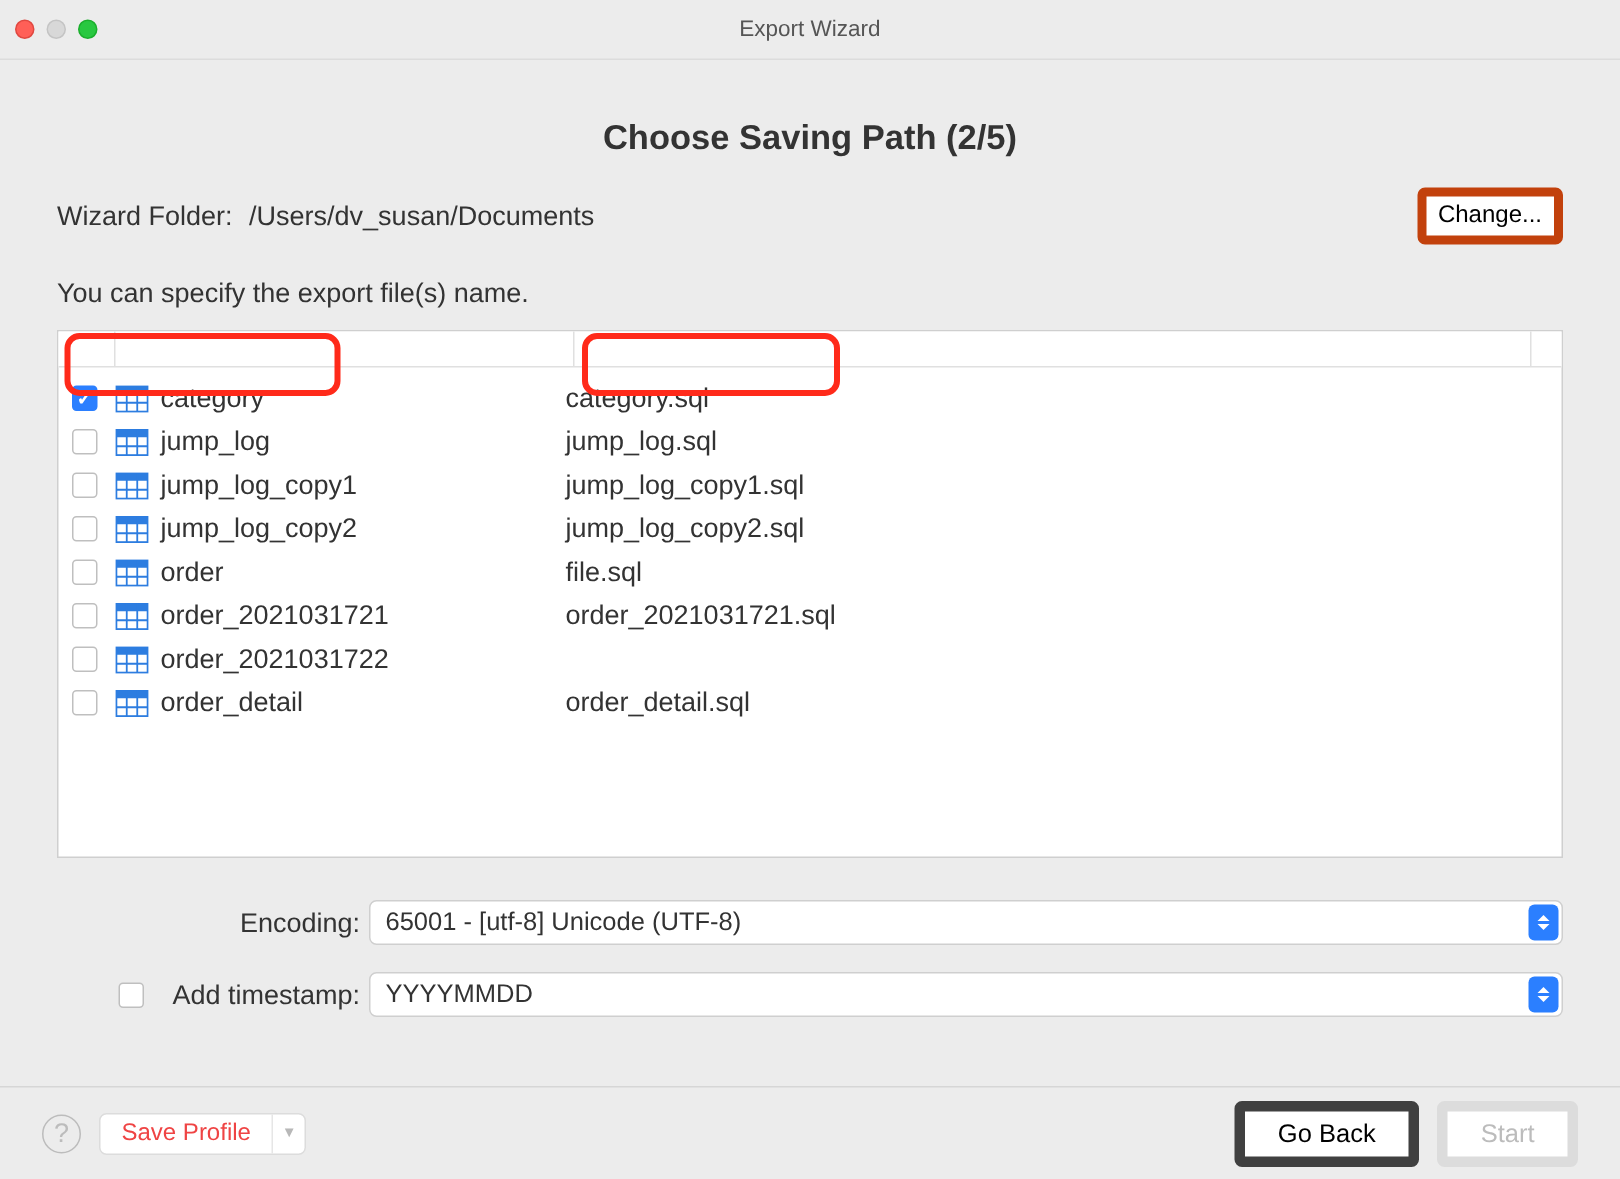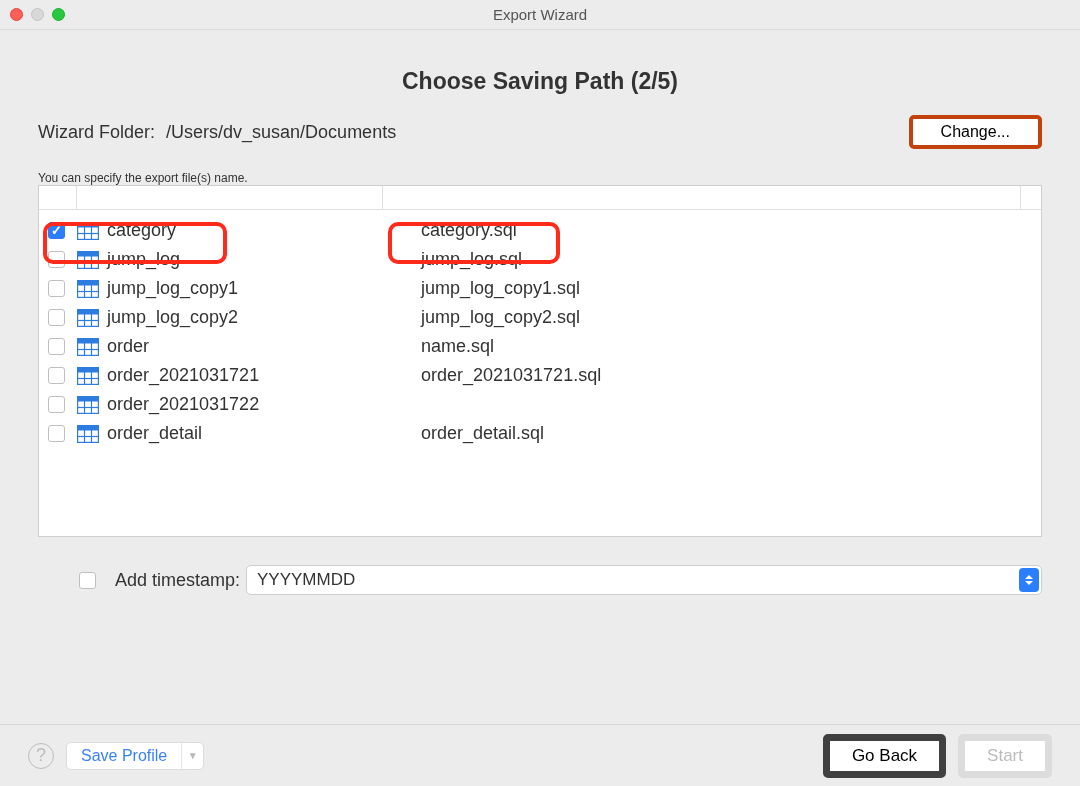--- a/index.html
+++ b/index.html
@@ -6,21 +6,21 @@
 body {
   font-family: -apple-system, "Helvetica Neue", Arial, sans-serif;
   background: #ececec;
   width: 1080px;
   height: 786px;
   overflow: hidden;
   font-size: 17px;
   color: #333;
 }
 .titlebar {
-  height: 30px;
+  height: 40px;
   display: flex;
   align-items: center;
   padding: 0 10px;
   border-bottom: 1px solid #dcdcdc;
   position: relative;
 }
 .traffic { display: flex; gap: 8px; }
 .traffic .dot { width: 13px; height: 13px; border-radius: 50%; }
 .dot.red { background: #ff5f57; border: 0.5px solid #e04840; }
 .dot.gray { background: #d8d8d8; border: 0.5px solid #c4c4c4; }
@@ -28,45 +28,45 @@
 .win-title {
   position: absolute; left: 0; right: 0; text-align: center;
   font-size: 15px; color: #555;
 }
 .content { padding: 20px 38px 0 38px; }
 .heading { font-size: 23px; font-weight: 700; margin: 18px 0 20px 0; text-align: center; }
 .row-folder { display: flex; align-items: center; justify-content: space-between; margin-bottom: 22px; }
 .folder-text { font-size: 18px; }
 .label-val { margin-left: 6px; }
 .btn {
-  background: #fff; border: 4px solid #c2410c; border-radius: 5px;
-  padding: 4px 28px; font-size: 16px; cursor: pointer;
-}
-.instr { font-size: 12px; margin-bottom: 0; }
+  background: #fff; border: 6px solid #c2410c; border-radius: 5px;
+  padding: 4px 8px; font-size: 16px; cursor: pointer;
+}
+.instr { font-size: 18px; margin-bottom: 14px; }
 .table-box {
   background: #fff; border: 1px solid #cfcfcf; height: 352px;
   display: flex; flex-direction: column;
 }
 .thead { display: flex; height: 24px; border-bottom: 1px solid #e0e0e0; background: #fff; }
 .thead .col1 { width: 38px; border-right: 1px solid #e0e0e0; }
 .thead .col2 { flex: 0 0 306px; border-right: 1px solid #e0e0e0; }
 .thead .col3 { flex: 1; border-right: 1px solid #e0e0e0; }
 .thead .col4 { width: 20px; }
 .tbody { padding: 6px 0; }
 .trow { display: flex; align-items: center; height: 29px; padding-left: 9px; font-size: 18px; }
 .cb {
   width: 17px; height: 17px; border: 1px solid #bfbfbf; border-radius: 3px;
   background: #fff; display: inline-flex; align-items: center; justify-content: center;
   cursor: pointer; flex-shrink: 0;
 }
 .cb.checked { background: #2b7fff; border-color: #2b7fff; }
 .cb.checked::after { content: "✓"; color: #fff; font-size: 13px; font-weight: bold; line-height: 1; }
 .tbl-icon { width: 22px; height: 18px; margin: 0 8px 0 12px; flex-shrink: 0; }
 .tname { width: 262px; }
-.fname { padding-left: 8px; margin-left: 44px; }
+.fname { padding-left: 8px; }
 .hl {
   position: absolute; border: 4px solid #ff2a1a; border-radius: 10px;
   pointer-events: none;
 }
 .form-area { margin-top: 28px; }
 .frow { display: flex; align-items: center; margin-bottom: 18px; }
 .flab { width: 208px; text-align: right; padding-right: 6px; font-size: 18px; }
 .flab.withcb { display: flex; justify-content: flex-end; align-items: center; gap: 19px; }
 .select {
   flex: 1; background: #fff; border: 1px solid #cfcfcf; border-radius: 5px;
@@ -90,21 +90,21 @@
   padding: 0 28px; gap: 12px;
 }
 .help {
   width: 26px; height: 26px; border: 1.5px solid #bcbcbc; border-radius: 50%;
   display: flex; align-items: center; justify-content: center;
   color: #bcbcbc; font-size: 18px; cursor: pointer;
 }
 .split-btn {
   display: flex; border: 1px solid #dcdcdc; border-radius: 5px; background: #fff;
 }
-.split-btn .main { padding: 4px 14px; color: #3b82f6; font-size: 16px; }
+.split-btn .main { padding: 4px 14px; color: #ef4444; font-size: 16px; }
 .split-btn .arrow { border-left: 1px solid #e6e6e6; width: 22px; display: flex; align-items: center; justify-content: center; color: #b8b8b8; font-size: 10px; }
 .spacer { flex: 1; }
 .nav-btn {
   background: #fff; border: 7px solid #404040; border-radius: 5px;
   padding: 5px 22px; font-size: 17px; cursor: pointer;
 }
 .nav-btn.disabled { color: #bcbcbc; border-color: #dcdcdc; cursor: default; }
 </style>
 </head>
 <body>
@@ -190,21 +190,21 @@
         <div class="trow">
           <span class="cb"></span>
           <svg class="tbl-icon" viewBox="0 0 22 18">
             <rect x="0.5" y="0.5" width="21" height="17" fill="#fff" stroke="#2d7de0" stroke-width="1.4"></rect>
             <rect x="0.5" y="0.5" width="21" height="5" fill="#2d7de0"></rect>
             <line x1="7.5" y1="0.5" x2="7.5" y2="17.5" stroke="#2d7de0" stroke-width="1.2"></line>
             <line x1="14.5" y1="0.5" x2="14.5" y2="17.5" stroke="#2d7de0" stroke-width="1.2"></line>
             <line x1="0.5" y1="11.5" x2="21.5" y2="11.5" stroke="#2d7de0" stroke-width="1.2"></line>
           </svg>
           <span class="tname">order</span>
-          <span class="fname">name.sql</span>
+          <span class="fname">file.sql</span>
         </div>
         <div class="trow">
           <span class="cb"></span>
           <svg class="tbl-icon" viewBox="0 0 22 18">
             <rect x="0.5" y="0.5" width="21" height="17" fill="#fff" stroke="#2d7de0" stroke-width="1.4"></rect>
             <rect x="0.5" y="0.5" width="21" height="5" fill="#2d7de0"></rect>
             <line x1="7.5" y1="0.5" x2="7.5" y2="17.5" stroke="#2d7de0" stroke-width="1.2"></line>
             <line x1="14.5" y1="0.5" x2="14.5" y2="17.5" stroke="#2d7de0" stroke-width="1.2"></line>
             <line x1="0.5" y1="11.5" x2="21.5" y2="11.5" stroke="#2d7de0" stroke-width="1.2"></line>
           </svg>
@@ -231,20 +231,27 @@
             <line x1="14.5" y1="0.5" x2="14.5" y2="17.5" stroke="#2d7de0" stroke-width="1.2"></line>
             <line x1="0.5" y1="11.5" x2="21.5" y2="11.5" stroke="#2d7de0" stroke-width="1.2"></line>
           </svg>
           <span class="tname">order_detail</span>
           <span class="fname">order_detail.sql</span>
         </div>
       </div>
   </div>
 
   <div class="form-area">
+    <div class="frow">
+      <div class="flab">Encoding:</div>
+      <div class="select">
+        <span>65001 - [utf-8] Unicode (UTF-8)</span>
+        <div class="spinner"></div>
+      </div>
+    </div>
     <div class="frow">
       <div class="flab withcb">
         <span class="cb"></span>
         <span>Add timestamp:</span>
       </div>
       <div class="select">
         <span>YYYYMMDD</span>
         <div class="spinner"></div>
       </div>
     </div>

